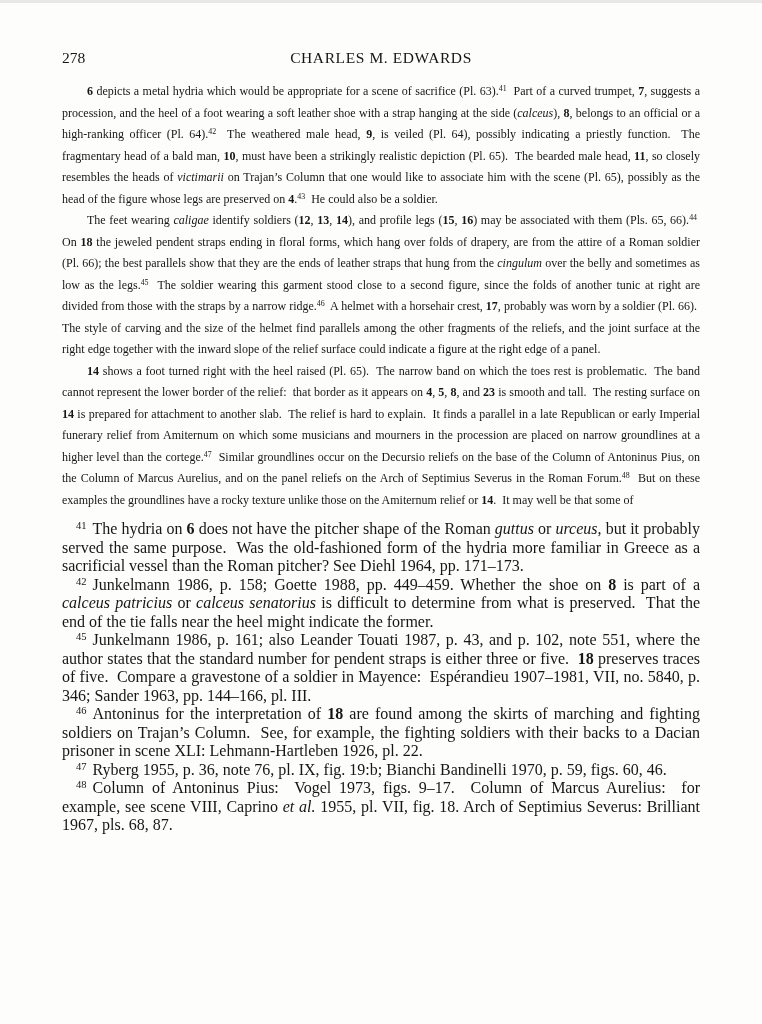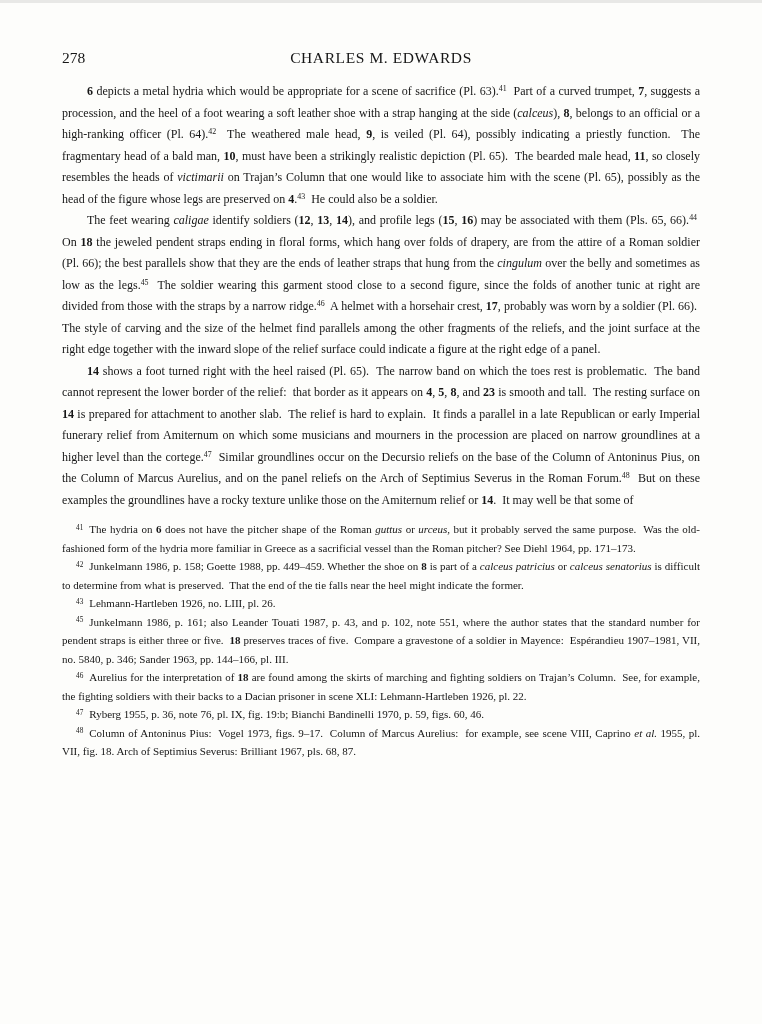--- a/index.html
+++ b/index.html
@@ -29,21 +29,21 @@
     text-align: justify;
     text-indent: 25px;
     font-size: 12px;
     line-height: 21.5px;
   }
   .footnote-section { margin-top: 9px; }
   .footnote-section p.footnote {
     margin: 0;
     text-align: justify;
     text-indent: 14px;
-    font-size: 11px;
+    font-size: 16px;
     line-height: 18.5px;
   }
   sup.fnref {
     font-size: 66%;
     line-height: 0;
     vertical-align: baseline;
     position: relative;
     top: -0.45em;
   }
   .fn-num { margin-right: 6px; }
@@ -61,19 +61,18 @@
 
   <div class="body-text">
       <p class="para"><span class="b">6</span><span> depicts a metal hydria which would be appropriate for a scene of sacrifice (Pl. 63).</span><sup class="fnref">41</sup><span>&nbsp; Part of a curved trumpet, </span><span class="b">7</span><span>, suggests a procession, and the heel of a foot wearing a soft leather shoe with a strap hanging at the side (</span><span class="i">calceus</span><span>), </span><span class="b">8</span><span>, belongs to an official or a high-ranking officer (Pl. 64).</span><sup class="fnref">42</sup><span>&nbsp; The weathered male head, </span><span class="b">9</span><span>, is veiled (Pl. 64), possibly indicating a priestly function.&nbsp; The fragmentary head of a bald man, </span><span class="b">10</span><span>, must have been a strikingly realistic depiction (Pl. 65).&nbsp; The bearded male head, </span><span class="b">11</span><span>, so closely resembles the heads of </span><span class="i">victimarii</span><span> on Trajan’s Column that one would like to associate him with the scene (Pl. 65), possibly as the head of the figure whose legs are preserved on </span><span class="b">4</span><span>.</span><sup class="fnref">43</sup><span>&nbsp; He could also be a soldier.</span></p>
       <p class="para"><span>The feet wearing </span><span class="i">caligae</span><span> identify soldiers (</span><span class="b">12</span><span>, </span><span class="b">13</span><span>, </span><span class="b">14</span><span>), and profile legs (</span><span class="b">15</span><span>, </span><span class="b">16</span><span>) may be associated with them (Pls. 65, 66).</span><sup class="fnref">44</sup><span>&nbsp; On </span><span class="b">18</span><span> the jeweled pendent straps ending in floral forms, which hang over folds of drapery, are from the attire of a Roman soldier (Pl. 66); the best parallels show that they are the ends of leather straps that hung from the </span><span class="i">cingulum</span><span> over the belly and sometimes as low as the legs.</span><sup class="fnref">45</sup><span>&nbsp; The soldier wearing this garment stood close to a second figure, since the folds of another tunic at right are divided from those with the straps by a narrow ridge.</span><sup class="fnref">46</sup><span>&nbsp; A helmet with a horsehair crest, </span><span class="b">17</span><span>, probably was worn by a soldier (Pl. 66).&nbsp; The style of carving and the size of the helmet find parallels among the other fragments of the reliefs, and the joint surface at the right edge together with the inward slope of the relief surface could indicate a figure at the right edge of a panel.</span></p>
       <p class="para"><span class="b">14</span><span> shows a foot turned right with the heel raised (Pl. 65).&nbsp; The narrow band on which the toes rest is problematic.&nbsp; The band cannot represent the lower border of the relief:&nbsp; that border as it appears on </span><span class="b">4</span><span>, </span><span class="b">5</span><span>, </span><span class="b">8</span><span>, and </span><span class="b">23</span><span> is smooth and tall.&nbsp; The resting surface on </span><span class="b">14</span><span> is prepared for attachment to another slab.&nbsp; The relief is hard to explain.&nbsp; It finds a parallel in a late Republican or early Imperial funerary relief from Amiternum on which some musicians and mourners in the procession are placed on narrow groundlines at a higher level than the cortege.</span><sup class="fnref">47</sup><span>&nbsp; Similar groundlines occur on the Decursio reliefs on the base of the Column of Antoninus Pius, on the Column of Marcus Aurelius, and on the panel reliefs on the Arch of Septimius Severus in the Roman Forum.</span><sup class="fnref">48</sup><span>&nbsp; But on these examples the groundlines have a rocky texture unlike those on the Amiternum relief or </span><span class="b">14</span><span>.&nbsp; It may well be that some of</span></p>
     </div>
 
   <div class="footnote-section">
       <p class="footnote"><sup class="fnref fn-num">41</sup><span>The hydria on </span><span class="b">6</span><span> does not have the pitcher shape of the Roman </span><span class="i">guttus</span><span> or </span><span class="i">urceus</span><span>, but it probably served the same purpose.&nbsp; Was the old-fashioned form of the hydria more familiar in Greece as a sacrificial vessel than the Roman pitcher? See Diehl 1964, pp. 171–173.</span></p>
       <p class="footnote"><sup class="fnref fn-num">42</sup><span>Junkelmann 1986, p. 158; Goette 1988, pp. 449–459. Whether the shoe on </span><span class="b">8</span><span> is part of a </span><span class="i">calceus patricius</span><span> or </span><span class="i">calceus senatorius</span><span> is difficult to determine from what is preserved.&nbsp; That the end of the tie falls near the heel might indicate the former.</span></p>
-      <p class="footnote"><sup class="fnref fn-num">43</sup><span>Lehmann-Hartleben 1926, no. LIII, pl. 26.</span></p>
       <p class="footnote"><sup class="fnref fn-num">45</sup><span>Junkelmann 1986, p. 161; also Leander Touati 1987, p. 43, and p. 102, note 551, where the author states that the standard number for pendent straps is either three or five.&nbsp; </span><span class="b">18</span><span> preserves traces of five.&nbsp; Compare a gravestone of a soldier in Mayence:&nbsp; Espérandieu 1907–1981, VII, no. 5840, p. 346; Sander 1963, pp. 144–166, pl. III.</span></p>
-      <p class="footnote"><sup class="fnref fn-num">46</sup><span>Aurelius for the interpretation of </span><span class="b">18</span><span> are found among the skirts of marching and fighting soldiers on Trajan’s Column.&nbsp; See, for example, the fighting soldiers with their backs to a Dacian prisoner in scene XLI: Lehmann-Hartleben 1926, pl. 22.</span></p>
+      <p class="footnote"><sup class="fnref fn-num">46</sup><span>Antoninus for the interpretation of </span><span class="b">18</span><span> are found among the skirts of marching and fighting soldiers on Trajan’s Column.&nbsp; See, for example, the fighting soldiers with their backs to a Dacian prisoner in scene XLI: Lehmann-Hartleben 1926, pl. 22.</span></p>
       <p class="footnote"><sup class="fnref fn-num">47</sup><span>Ryberg 1955, p. 36, note 76, pl. IX, fig. 19:b; Bianchi Bandinelli 1970, p. 59, figs. 60, 46.</span></p>
       <p class="footnote"><sup class="fnref fn-num">48</sup><span>Column of Antoninus Pius:&nbsp; Vogel 1973, figs. 9–17.&nbsp; Column of Marcus Aurelius:&nbsp; for example, see scene VIII, Caprino </span><span class="i">et al.</span><span> 1955, pl. VII, fig. 18. Arch of Septimius Severus: Brilliant 1967, pls. 68, 87.</span></p>
     </div>
 </div>
 
 </body></html>

